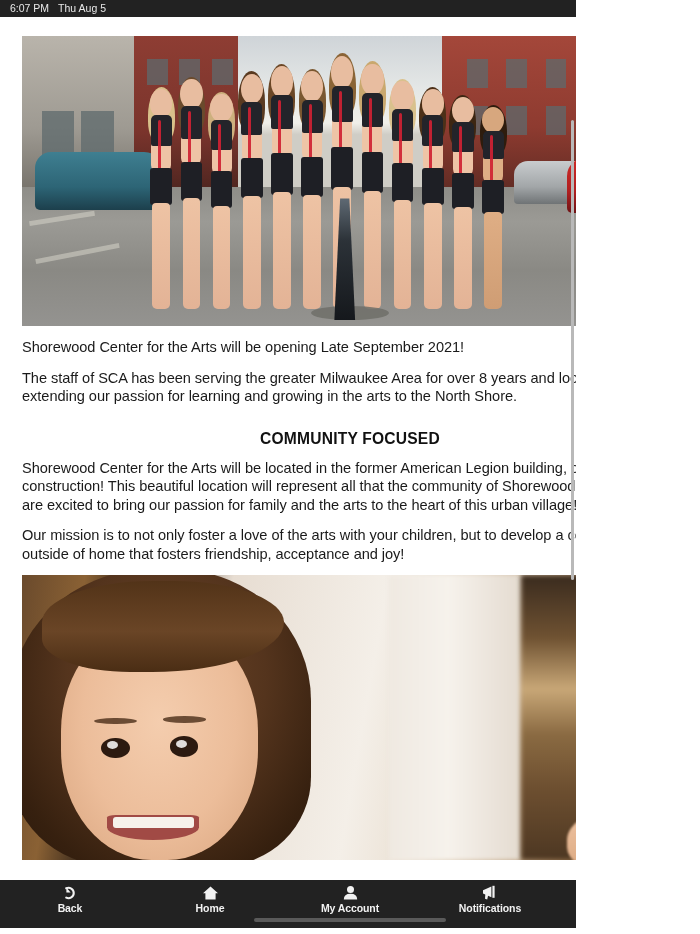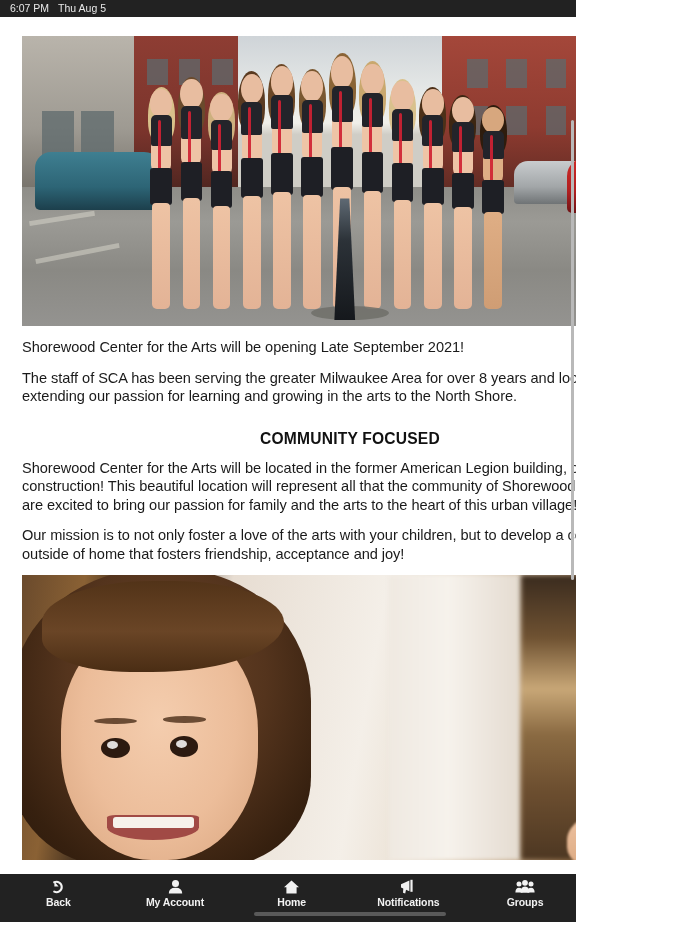--- a/index.html
+++ b/index.html
@@ -161,21 +161,21 @@
     left: 0;
     width: 3px;
     height: 460px;
     background: #b9b9b9;
     border-radius: 2px;
   }
 
   
   .tabbar {
     position: absolute;
-    bottom: 12px; left: 0;
+    bottom: 6px; left: 0;
     width: 700px;
     height: 48px;
     background: #222222;
     display: flex;
     align-items: flex-start;
     z-index: 40;
   }
   .tab {
     flex: 1 1 0;
     height: 36px;
@@ -621,60 +621,47 @@
           <path d="M4.2 3.3 A5.2 5.2 0 1 1 4.2 12.6" stroke="#f2f2f2" stroke-width="2.1" fill="none" stroke-linecap="round"></path>
           <path d="M4.4 2.6 L4.4 7.4 L8.6 7.4 Z" fill="#f2f2f2"></path>
         </svg>
       </span>
       <span class="tab-label">Back</span>
     </div>
 
     <div class="tab">
       <span class="tab-icon">
         <svg width="17" height="16" viewBox="0 0 17 16">
+          <path d="M8.5 1.4 L16 8.2 L13.6 8.2 L13.6 14.4 L3.4 14.4 L3.4 8.2 L1 8.2 Z" fill="#f2f2f2"></path>
+        </svg>
+      </span>
+      <span class="tab-label">Home</span>
+    </div>
+
+    <div class="tab">
+      <span class="tab-icon">
+        <svg width="17" height="16" viewBox="0 0 17 16">
           <circle cx="8.5" cy="4.4" r="3.5" fill="#f2f2f2"></circle>
           <path d="M1.8 14.6 Q1.8 8.8 8.5 8.8 Q15.2 8.8 15.2 14.6 Z" fill="#f2f2f2"></path>
         </svg>
       </span>
       <span class="tab-label">My Account</span>
-    </div>
-
-    <div class="tab">
-      <span class="tab-icon">
-        <svg width="17" height="16" viewBox="0 0 17 16">
-          <path d="M8.5 1.4 L16 8.2 L13.6 8.2 L13.6 14.4 L3.4 14.4 L3.4 8.2 L1 8.2 Z" fill="#f2f2f2"></path>
-        </svg>
-      </span>
-      <span class="tab-label">Home</span>
     </div>
 
     <div class="tab">
       <span class="tab-icon">
         <svg width="18" height="16" viewBox="0 0 18 16">
           <path d="M2 5.2 L10.4 1.4 L10.4 12.2 L2 8.6 Z" fill="#f2f2f2"></path>
           <rect x="11.4" y="0.8" width="2.2" height="12" fill="#f2f2f2"></rect>
           <path d="M4.4 8.8 L7.2 10 L6.2 14.6 L4 13.8 Z" fill="#f2f2f2"></path>
         </svg>
       </span>
       <span class="tab-label">Notifications</span>
     </div>
 
-    <div class="tab">
-      <span class="tab-icon">
-        <svg width="20" height="16" viewBox="0 0 20 16">
-          <circle cx="4" cy="5" r="2.5" fill="#f2f2f2"></circle>
-          <circle cx="16" cy="5" r="2.5" fill="#f2f2f2"></circle>
-          <circle cx="10" cy="3.8" r="2.9" fill="#f2f2f2"></circle>
-          <path d="M0.4 13.6 Q0.4 8.8 4 8.8 Q7.6 8.8 7.6 13.6 Z" fill="#f2f2f2"></path>
-          <path d="M12.4 13.6 Q12.4 8.8 16 8.8 Q19.6 8.8 19.6 13.6 Z" fill="#f2f2f2"></path>
-          <path d="M5.6 13.8 Q5.6 7.6 10 7.6 Q14.4 7.6 14.4 13.8 Z" fill="#f2f2f2"></path>
-        </svg>
-      </span>
-      <span class="tab-label">Groups</span>
-    </div>
 
     <div class="tab">
       <span class="tab-icon">
         <svg width="17" height="16" viewBox="0 0 17 16">
           <path d="M6.6 1.4 L2.2 1.4 L2.2 14.4 L13.4 14.4 L13.4 9.4" stroke="#f2f2f2" stroke-width="2.1" fill="none" stroke-linejoin="round" stroke-linecap="square"></path>
           <path d="M15.6 0.8 L9.2 0.8 L9.2 3.0 L11.8 3.0 L6.6 8.2 L8.2 9.8 L13.4 4.6 L13.4 7.2 L15.6 7.2 Z" fill="#f2f2f2"></path>
         </svg>
       </span>
       <span class="tab-label">August</span>
     </div>

